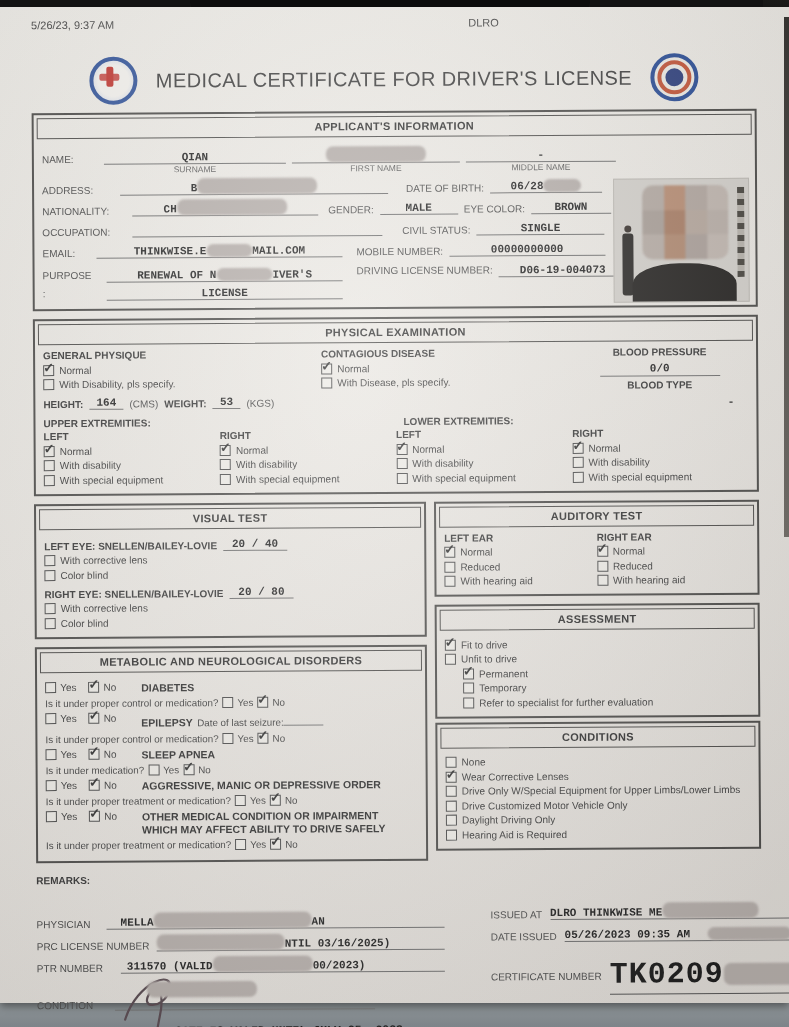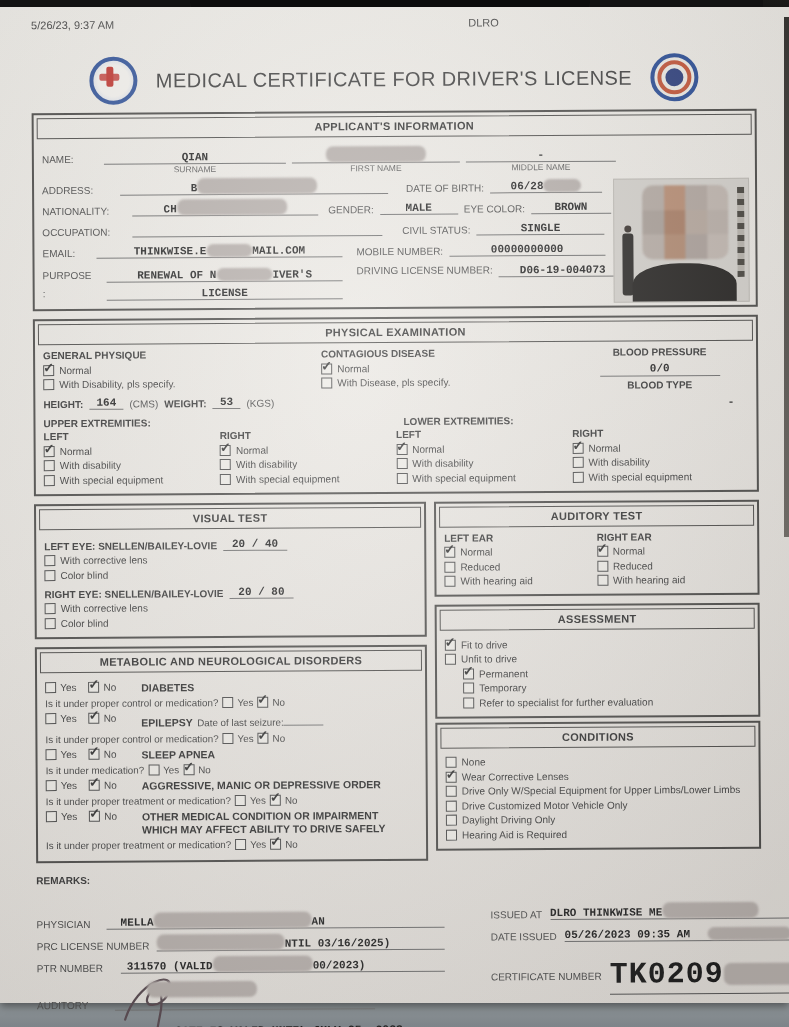--- a/index.html
+++ b/index.html
@@ -552,21 +552,21 @@
           <span class="seg val" style="width:288px;justify-content:flex-start">
                 <span class="redact tall" style="width:128px"></span>
                 <span>NTIL 03/16/2025)</span>
               </span>
         </div>
         <div class="foot-row">
           <span class="lbl" style="width:76px">PTR NUMBER</span>
           <span class="seg val" style="width:324px;justify-content:flex-start;padding-left:6px"><span>311570</span>&nbsp;<span>(VALID</span><span class="redact tall" style="width:100px"></span><span>00/2023)</span></span>
         </div>
         <div class="foot-row sig-wrap" style="margin-top:22px">
-          <span class="lbl" style="width:70px">AUDITORY</span>
+          <span class="lbl" style="width:70px">CONDITION</span>
           <span class="seg" style="width:260px"></span>
           <svg class="sig-svg" width="120" height="92" viewBox="0 0 120 92">
             <path d="M18 58 C 30 20, 70 6, 62 30 C 56 48, 30 48, 44 30 C 52 20, 58 34, 52 58 L 46 90" fill="none" stroke="#584a50" stroke-width="2.2" stroke-linecap="round"></path>
           </svg>
           <span class="redact tall" style="width:110px;position:absolute;left:110px;top:-14px"></span>
         </div>
       </div>
       <div class="foot-r">
         <div class="foot-row" style="margin-top:0">
           <span class="lbl">ISSUED AT</span>

